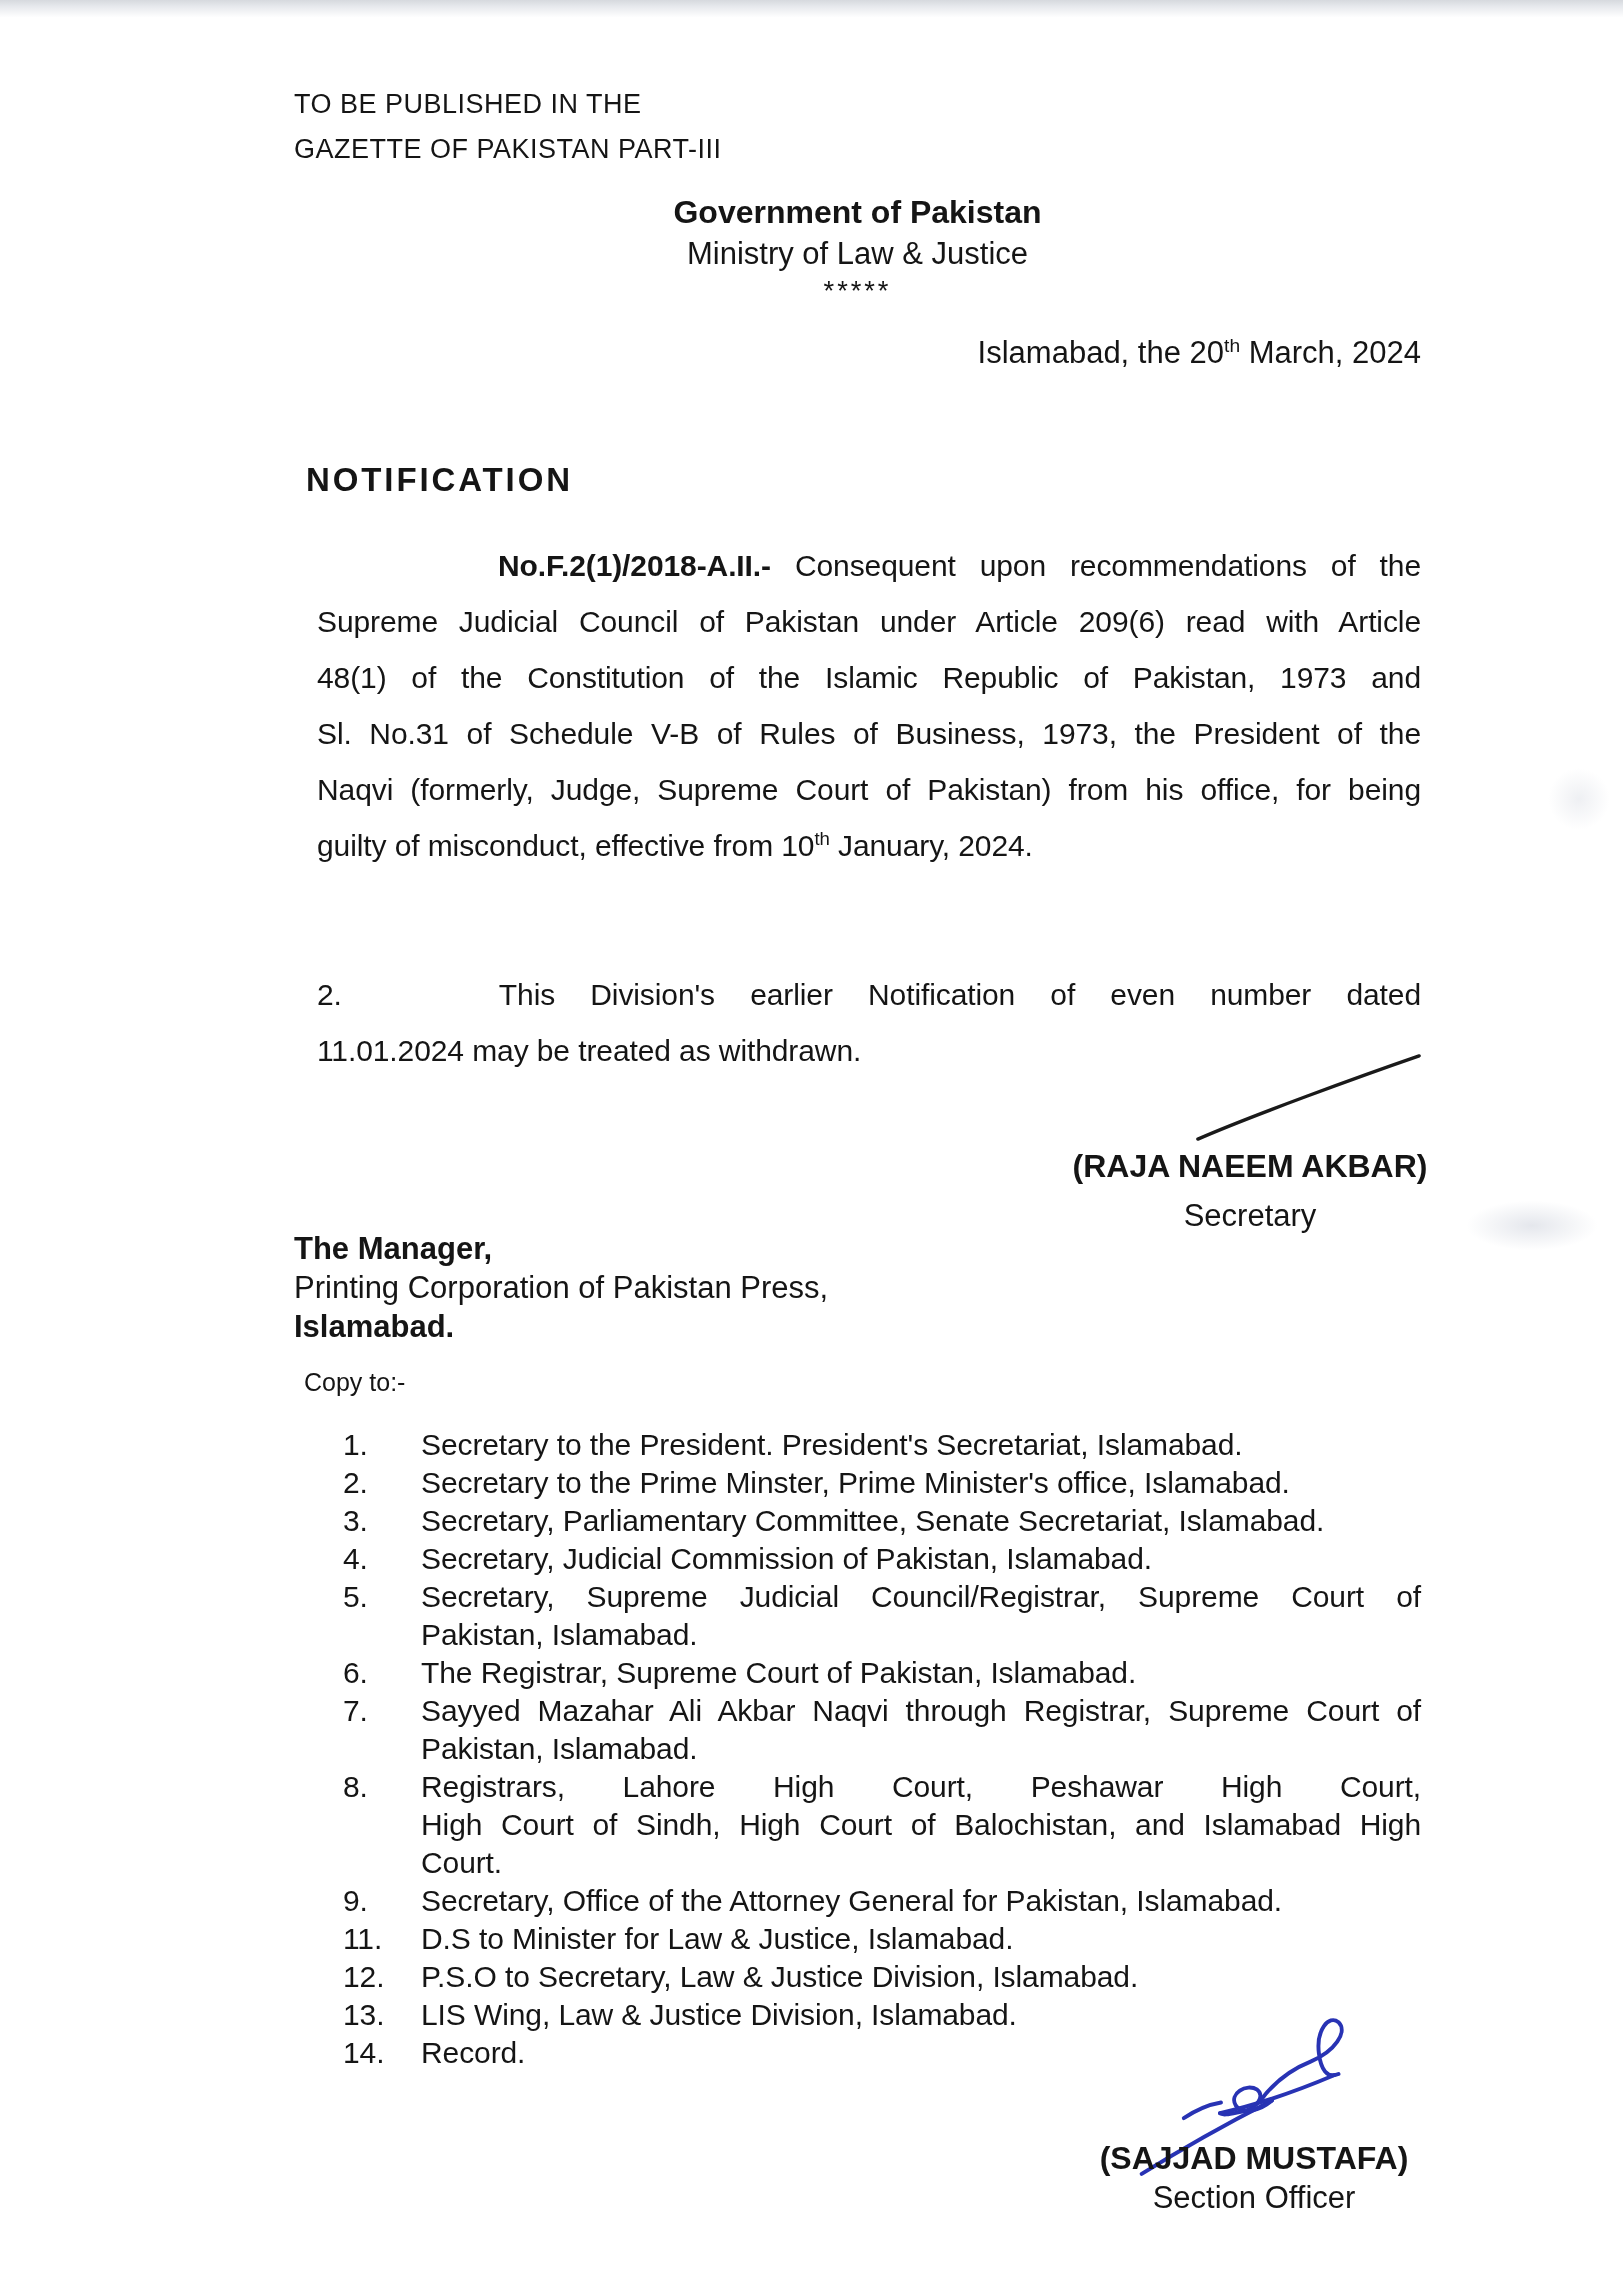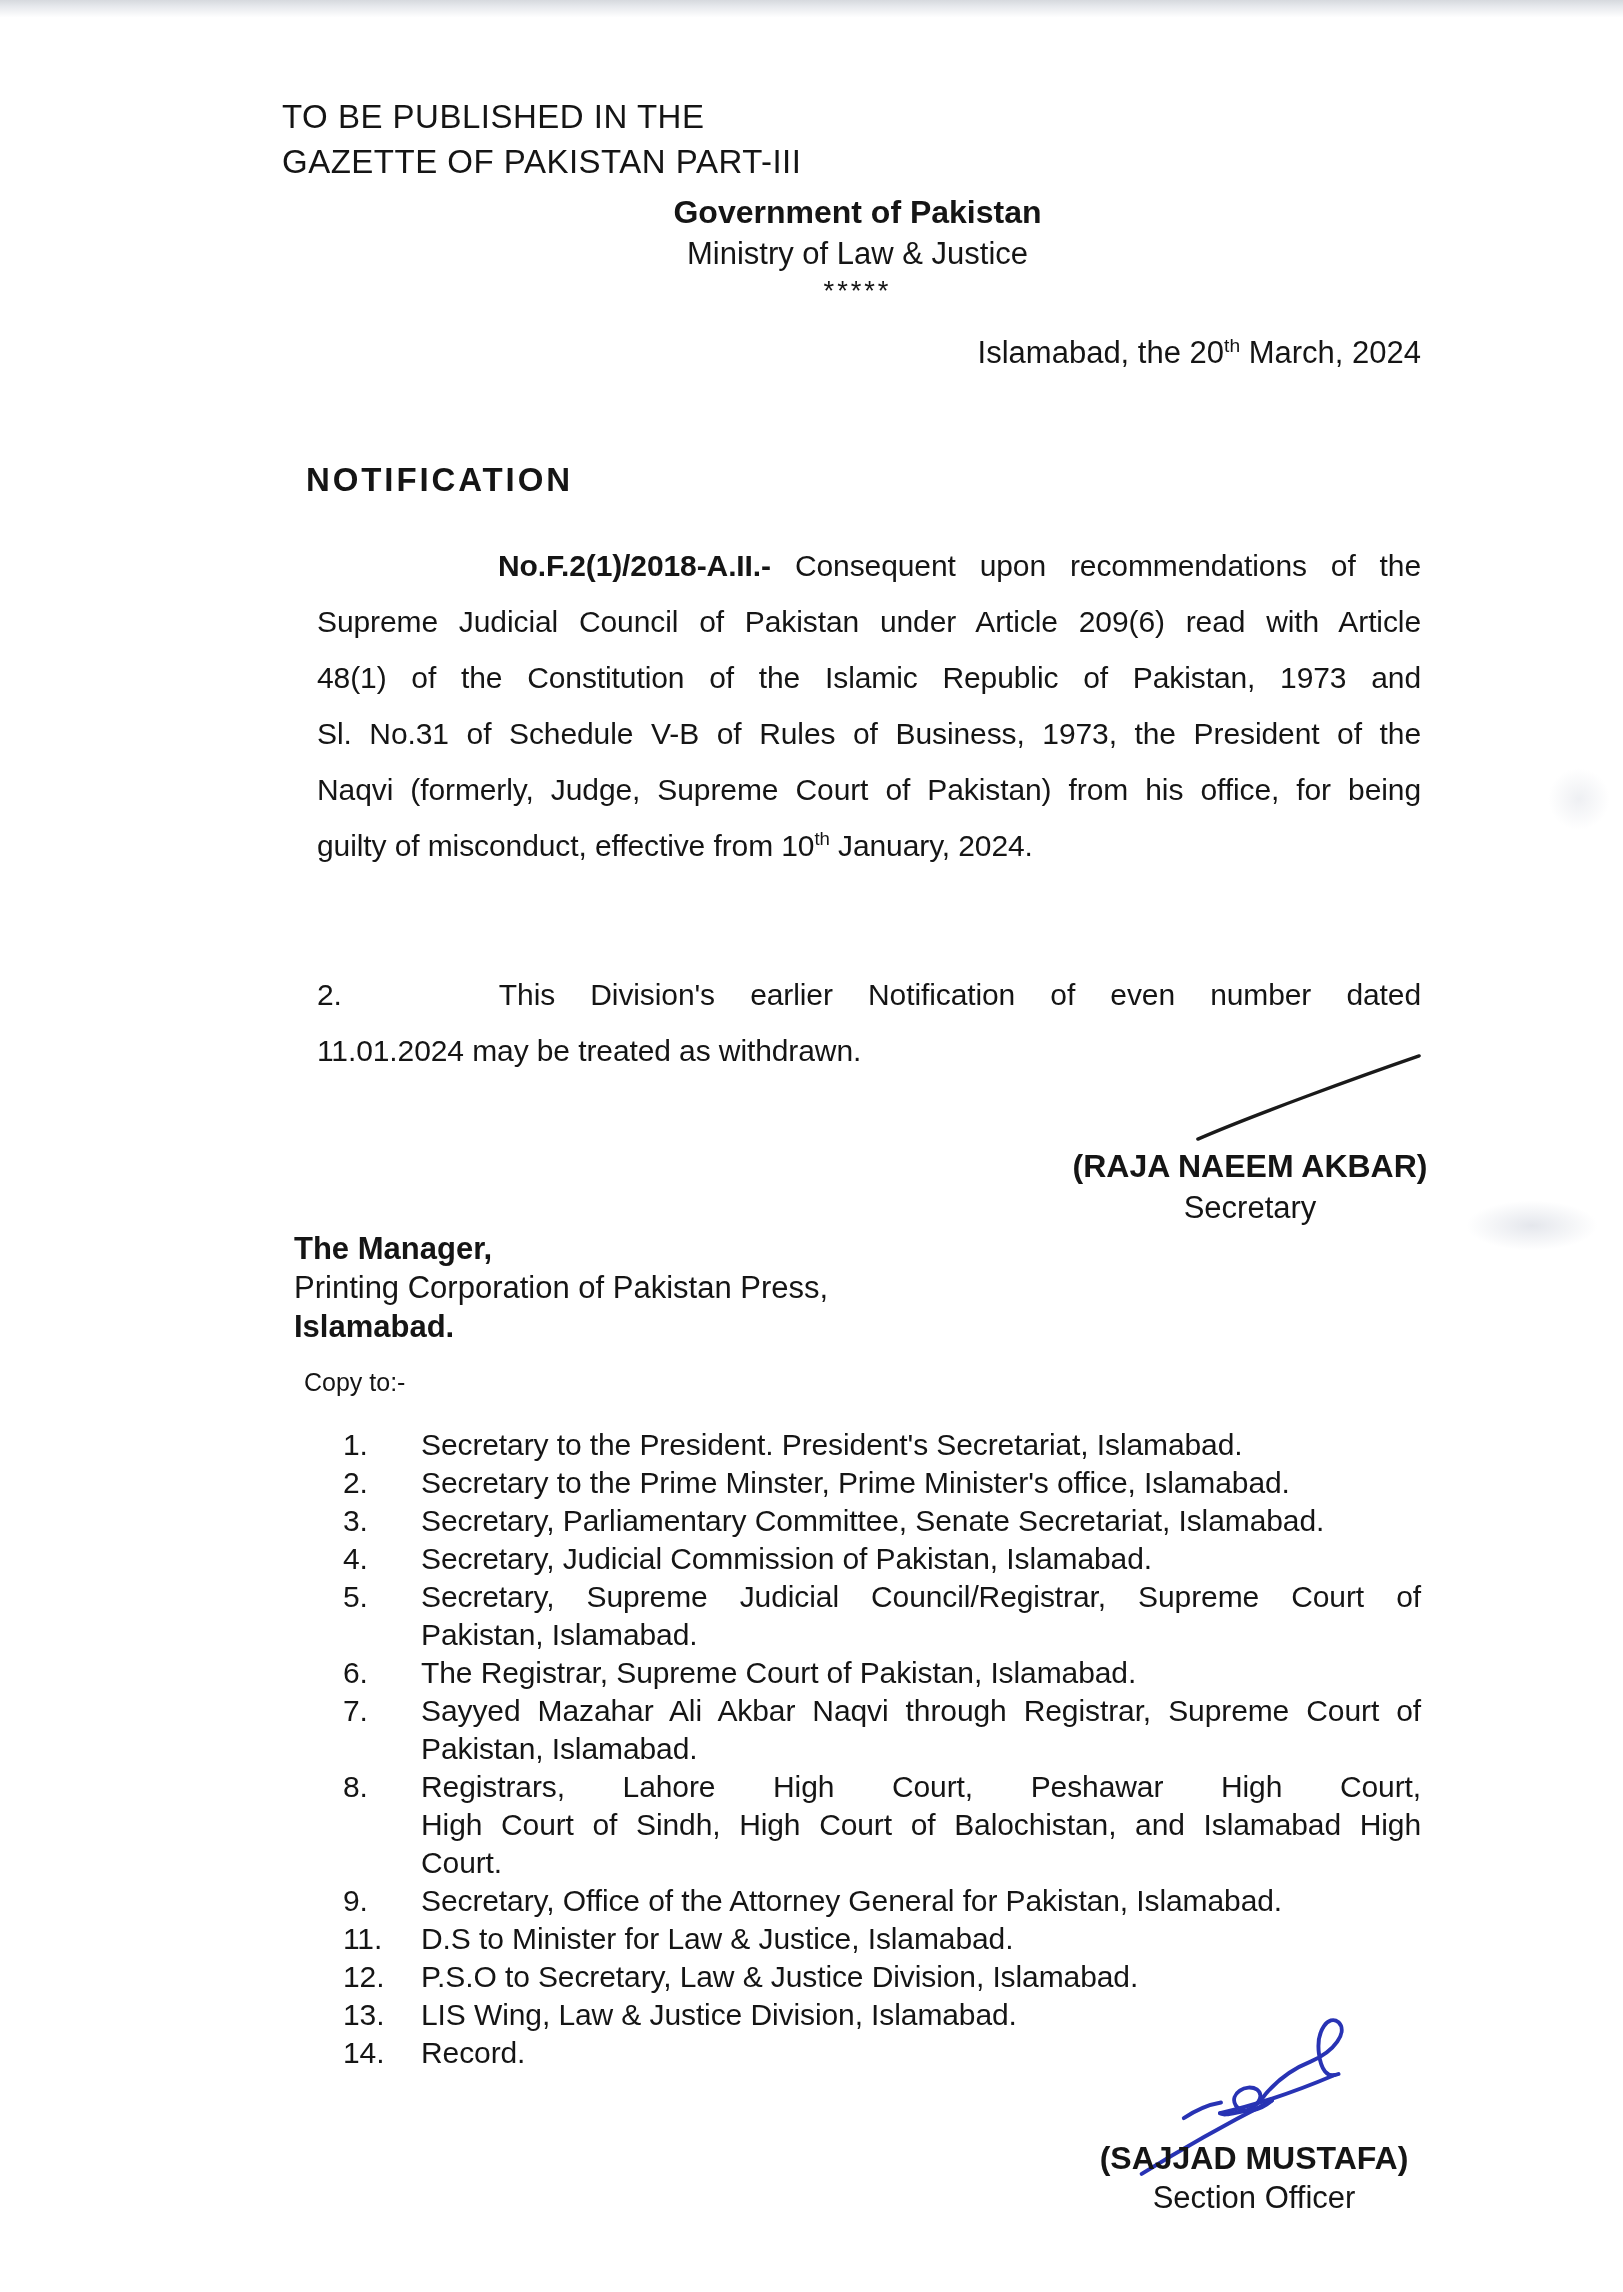--- a/index.html
+++ b/index.html
@@ -22,21 +22,21 @@
     background: radial-gradient(closest-side, rgba(188,194,208,0.40), rgba(188,194,208,0) 72%);
   }
   .scan-smudge-b {
     position: absolute; left: 1535px; top: 755px; width: 88px; height: 88px;
     background: radial-gradient(closest-side, rgba(195,200,212,0.28), rgba(195,200,212,0) 70%);
   }
 
   .abs { position: absolute; }
   .bold { font-weight: bold; }
 
-  .publish-note { left: 282px; top: 82px; font-size: 33px; line-height: 45px; letter-spacing: 0.5px; margin-top: 12px; }
+  .publish-note { left: 294px; top: 82px; font-size: 27px; line-height: 45px; letter-spacing: 0.5px; }
 
   .center-head { left: 294px; top: 192px; width: 1127px; text-align: center; line-height: 41px; }
   .org { font-size: 32px; font-weight: bold; }
   .ministry { font-size: 31px; }
   .stars { font-size: 27.4px; line-height: 33px; letter-spacing: 2.9px; }
 
   .dateline { left: 294px; top: 335px; width: 1127px; text-align: right; font-size: 31px; }
 
   .title { left: 306px; top: 461px; width: 1127px; 
            font-size: 33px; font-weight: bold; letter-spacing: 2.9px; }
@@ -48,21 +48,21 @@
   .para2 { top: 967px; }
   .jline { text-align: justify; text-align-last: justify; margin-left: 23px; }
   .jline.lastline { text-align-last: left; }
   .indent1 { padding-left: 181px; }
   .tabgap { display: inline-block; width: 157px; }
 
   .sig-slash { left: 1191px; top: 1049px; }
 
   .sec-sig { left: 1054px; top: 1146px; width: 392px; text-align: center; line-height: 41px; }
   .sec-name { font-size: 32px; font-weight: bold; }
-  .sec-title { font-size: 31px; }
+  .sec-title { font-size: 31px; margin-top: 8px; }
 
   .addressee { left: 294px; top: 1229px; font-size: 31px; line-height: 39px; }
 
   .copy-label { left: 304px; top: 1368px; font-size: 25px; text-align: right; }
 
   .copy-list { left: 343px; top: 1426px; width: 1078px; font-size: 30px; line-height: 38px; letter-spacing: -0.1px; }
   .copy-item { display: flex; }
   .copy-num { flex: none; width: 55px; }
   .copy-text { width: 1023px; }
 

